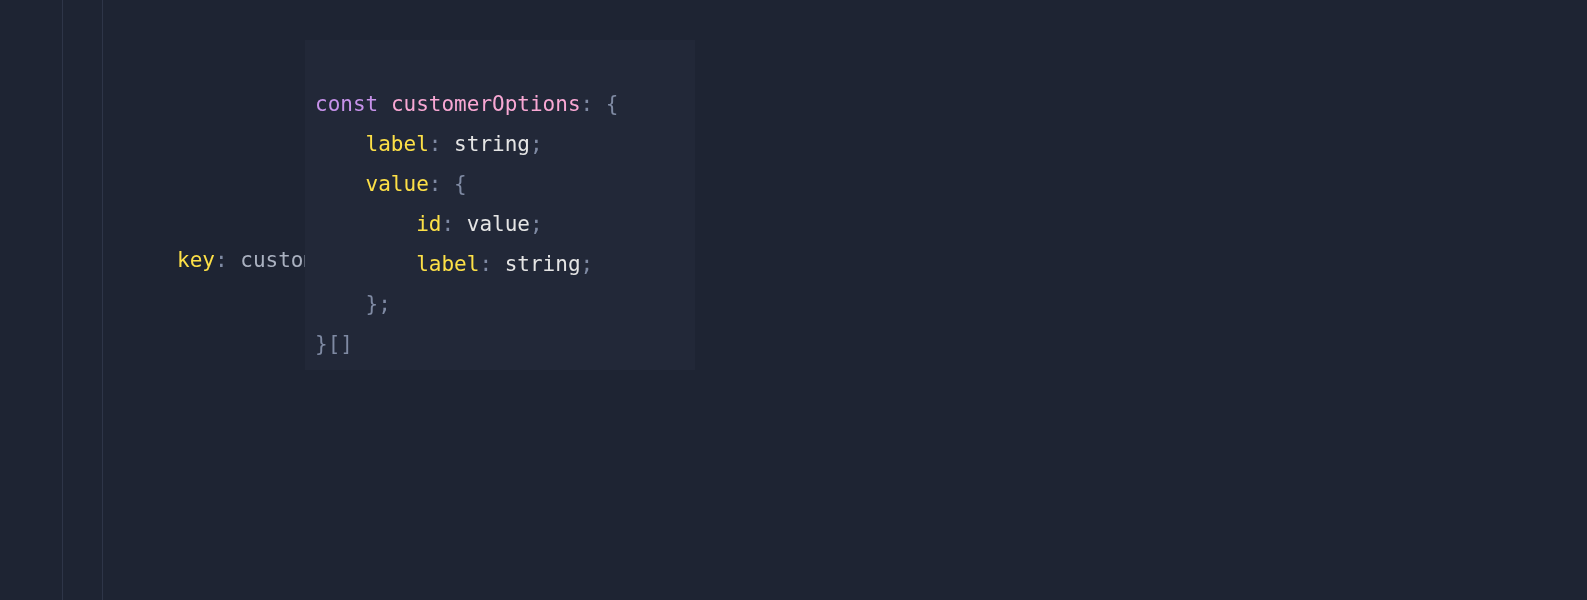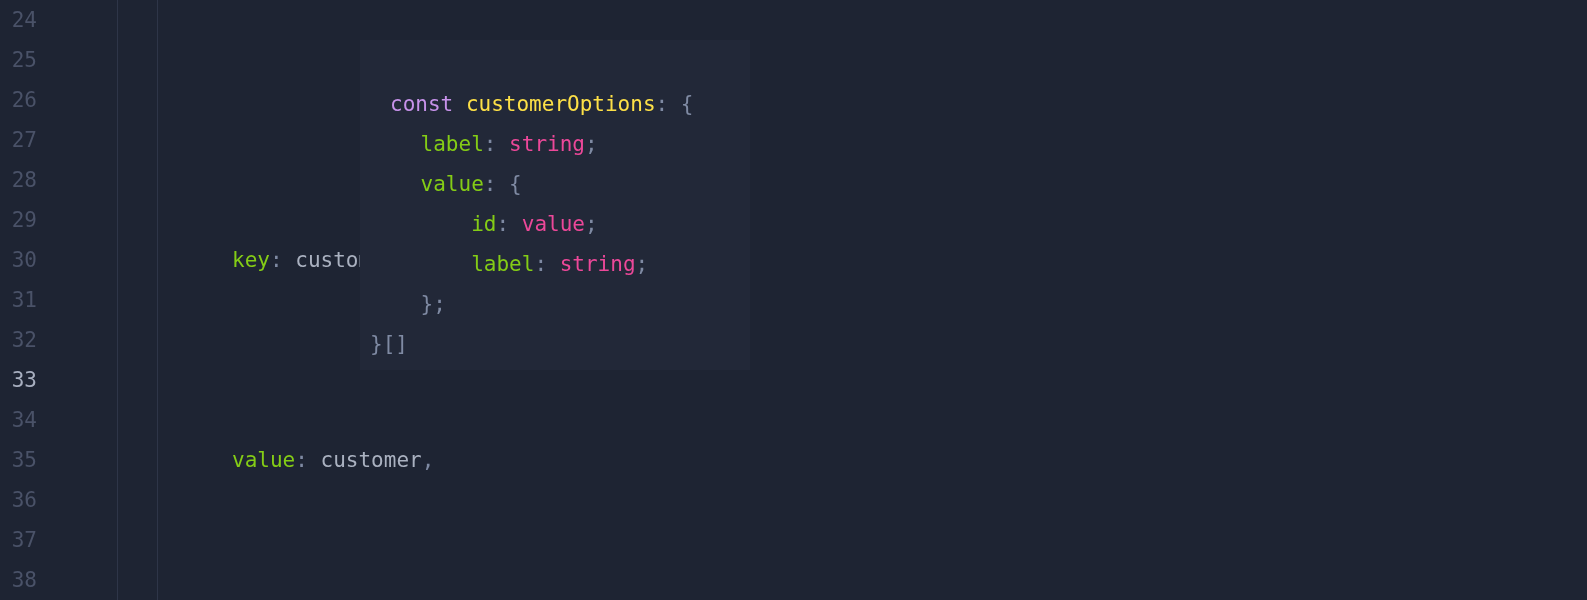--- a/index.html
+++ b/index.html
@@ -37,26 +37,26 @@
   .indent-guide {
     position: absolute;
     top: 0; bottom: 0;
     width: 1px;
     background: #2e3548;
   }
   .ig1 { left: 62px; }
   .ig2 { left: 102px; }
 
   
-  .kw   { color: #c792ea; font-style: italic; margin-left: 20px; }
+  .kw   { color: #c792ea; font-style: italic; }
   .pun  { color: #7f8aa3; }
-  .attr { color: #84cc16; }
+  .attr { color: #fde047; }
   .var2 { color: #aab1c0; }
-  .fn   { color: #fde047; text-align: center; }
-  .ty   { color: #ec4899; }
+  .fn   { color: #f9a8d4; text-align: center; }
+  .ty   { color: #e5e5e5; }
 
   .hover-widget {
     position: absolute;
     left: 305px;
     top: 40px;
     width: 390px;
     background: #222838;
     color: #aab1c0;
     padding: 4px 20px 6px 10px;
     font-size: 21px;
@@ -64,48 +64,29 @@
     white-space: pre;
     z-index: 10;
   }
   .hover-widget .kw { font-style: normal; }
 </style>
 </head>
 <body>
 
 <div class="editor">
 
-  <div class="gutter">
-    <div style="height:0px"></div>
-    <div>24</div>
-    <div>25</div>
-    <div>26</div>
-    <div>27</div>
-    <div>28</div>
-    <div>29</div>
-    <div>30</div>
-    <div>31</div>
-    <div>32</div>
-    <div class="active">33</div>
-    <div>34</div>
-    <div>35</div>
-    <div>36</div>
-    <div>37</div>
-    <div>38</div>
-  </div>
 
   <div class="code">
     <div class="indent-guide ig1"></div>
     <div class="indent-guide ig2"></div>
 
     
     <div class="line">              <span class="attr">key</span><span class="pun">:</span> <span class="var2">customer</span><span class="pun">.</span><span class="var2">id</span><span class="pun">,</span></div>
 
     
-    <div class="line">              <span class="attr">value</span><span class="pun">:</span> <span class="var2">customer</span><span class="pun">,</span></div>
 
     
     
 
     
     
 
     
     
 

